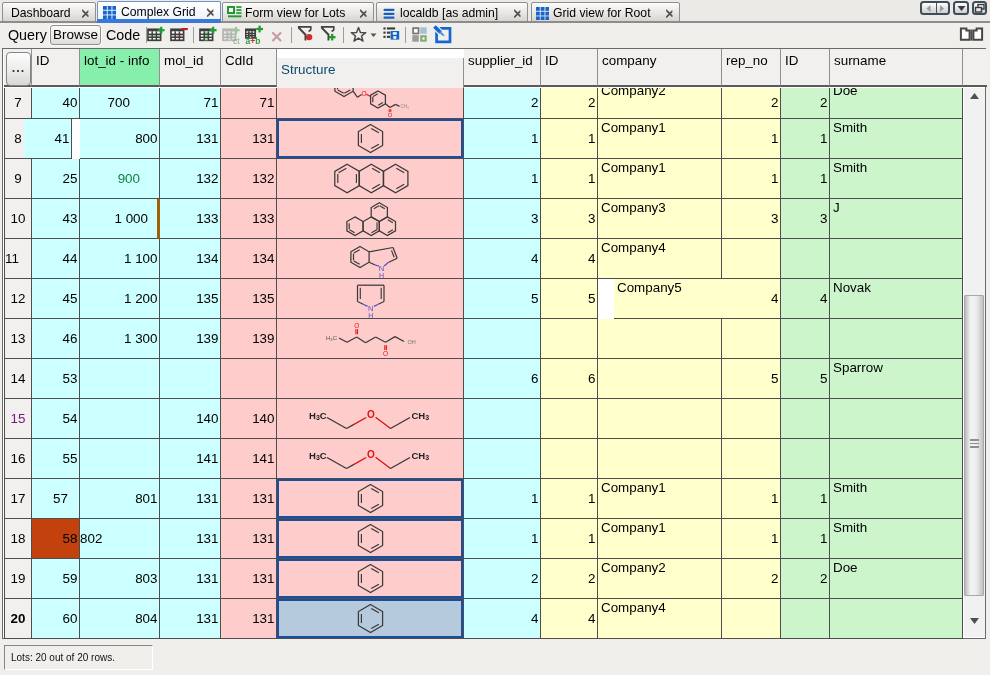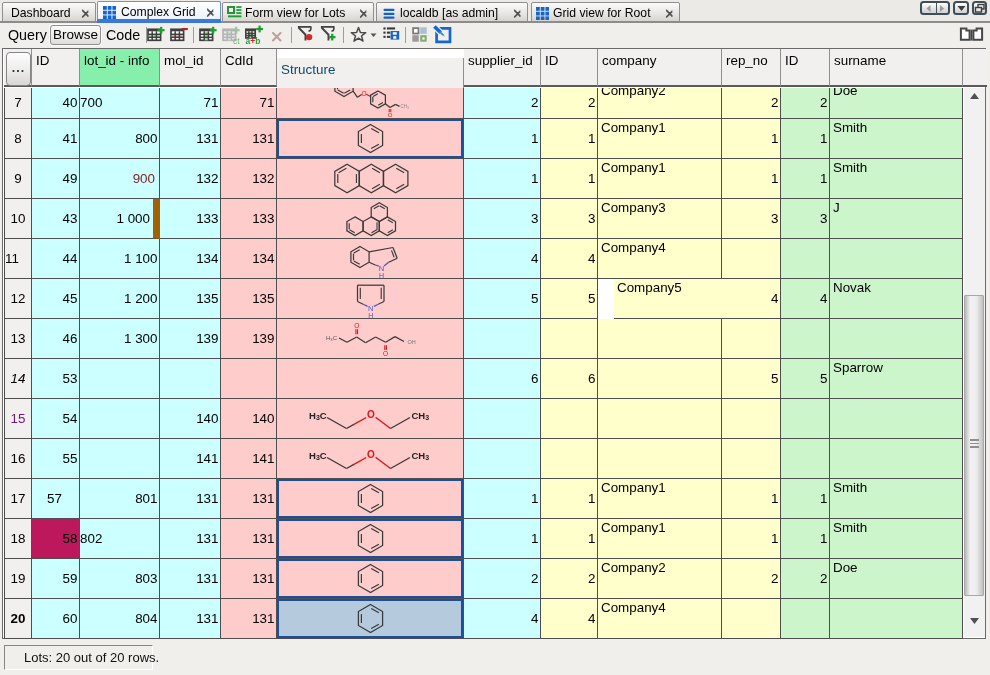--- a/index.html
+++ b/index.html
@@ -219,21 +219,21 @@
 <div style="position:absolute;left:277px;top:49px;width:187px;height:38px;box-sizing:border-box;background:#f1f0ee;border-right:1px solid #8f8f8f;border-bottom:2px solid #5a5a5a;font-size:13.4px;color:#0c4a6e;padding:4px 0 0 4px;margin-top:9px;">Structure</div>
 <div style="position:absolute;left:464px;top:49px;width:77px;height:38px;box-sizing:border-box;background:#f1f0ee;border-right:1px solid #8f8f8f;border-bottom:2px solid #5a5a5a;font-size:13.4px;color:#000;padding:4px 0 0 4px;">supplier_id</div>
 <div style="position:absolute;left:541px;top:49px;width:57px;height:38px;box-sizing:border-box;background:#f1f0ee;border-right:1px solid #8f8f8f;border-bottom:2px solid #5a5a5a;font-size:13.4px;color:#000;padding:4px 0 0 4px;">ID</div>
 <div style="position:absolute;left:598px;top:49px;width:124px;height:38px;box-sizing:border-box;background:#f1f0ee;border-right:1px solid #8f8f8f;border-bottom:2px solid #5a5a5a;font-size:13.4px;color:#000;padding:4px 0 0 4px;">company</div>
 <div style="position:absolute;left:722px;top:49px;width:59px;height:38px;box-sizing:border-box;background:#f1f0ee;border-right:1px solid #8f8f8f;border-bottom:2px solid #5a5a5a;font-size:13.4px;color:#000;padding:4px 0 0 4px;">rep_no</div>
 <div style="position:absolute;left:781px;top:49px;width:49px;height:38px;box-sizing:border-box;background:#f1f0ee;border-right:1px solid #8f8f8f;border-bottom:2px solid #5a5a5a;font-size:13.4px;color:#000;padding:4px 0 0 4px;">ID</div>
 <div style="position:absolute;left:830px;top:49px;width:133px;height:38px;box-sizing:border-box;background:#f1f0ee;border-right:1px solid #8f8f8f;border-bottom:2px solid #5a5a5a;font-size:13.4px;color:#000;padding:4px 0 0 4px;">surname</div>
 <div style="position:absolute;left:963px;top:49px;width:24px;height:38px;box-sizing:border-box;background:#f1f0ee;border-bottom:2px solid #5a5a5a;"></div>
 <div style="position:absolute;left:4px;top:88px;width:28px;height:31px;box-sizing:border-box;border-right:1px solid #4e4e4e;border-bottom:1px solid #4e4e4e;font-size:13.4px;color:#000;overflow:hidden;background:#f1f0ee;text-align:center;border-left:1px solid #4e4e4e;line-height:30px;">7</div>
 <div style="position:absolute;left:32px;top:88px;width:48px;height:31px;box-sizing:border-box;border-right:1px solid #4e4e4e;border-bottom:1px solid #4e4e4e;font-size:13.4px;color:#000;overflow:hidden;background:#ccffff;text-align:right;padding-right:1.5px;line-height:30px;">40</div>
-<div style="position:absolute;left:80px;top:88px;width:80px;height:31px;box-sizing:border-box;border-right:1px solid #4e4e4e;border-bottom:1px solid #4e4e4e;font-size:13.4px;color:#000;overflow:hidden;background:#ccffff;text-align:left;padding-right:1.5px;line-height:30px;">700</div>
+<div style="position:absolute;left:80px;top:88px;width:80px;height:31px;box-sizing:border-box;border-right:1px solid #4e4e4e;border-bottom:1px solid #4e4e4e;font-size:13.4px;color:#000;overflow:hidden;background:#ccffff;text-align:center;padding-right:1.5px;line-height:30px;">700</div>
 <div style="position:absolute;left:160px;top:88px;width:61px;height:31px;box-sizing:border-box;border-right:1px solid #4e4e4e;border-bottom:1px solid #4e4e4e;font-size:13.4px;color:#000;overflow:hidden;background:#ccffff;text-align:right;padding-right:1.5px;line-height:30px;">71</div>
 <div style="position:absolute;left:221px;top:88px;width:56px;height:31px;box-sizing:border-box;border-right:1px solid #4e4e4e;border-bottom:1px solid #4e4e4e;font-size:13.4px;color:#000;overflow:hidden;background:#ffcccc;text-align:right;padding-right:1.5px;line-height:30px;">71</div>
 <div style="position:absolute;left:277px;top:88px;width:187px;height:31px;box-sizing:border-box;border-right:1px solid #4e4e4e;border-bottom:1px solid #4e4e4e;font-size:13.4px;color:#000;overflow:hidden;background:#ffcccc;">
     <svg width="185" height="30" viewBox="0 0 185 30" style="position:absolute;left:1px;top:0">
       <polygon points="66.0,-12.5 75.1,-7.2 75.1,3.2 66.0,8.5 56.9,3.2 56.9,-7.2" fill="none" stroke="#3a3a3a" stroke-width="1.25"></polygon>
       <line x1="72.2" y1="1.9" x2="66.3" y2="5.3" stroke="#3a3a3a" stroke-width="1.1875"></line>
       <line x1="65.7" y1="5.3" x2="59.8" y2="1.9" stroke="#3a3a3a" stroke-width="1.1875"></line>
       <line x1="59.5" y1="1.4" x2="59.5" y2="-5.4" stroke="#3a3a3a" stroke-width="1.1875"></line>
       <line x1="75.1" y1="3.2" x2="79.5" y2="9.3" stroke="#3a3a3a" stroke-width="1.25"></line>
       <line x1="79.5" y1="9.3" x2="83.6" y2="6.6" stroke="#3a3a3a" stroke-width="1.25"></line>
@@ -256,21 +256,21 @@
 <div style="position:absolute;left:541px;top:88px;width:57px;height:31px;box-sizing:border-box;border-right:1px solid #4e4e4e;border-bottom:1px solid #4e4e4e;font-size:13.4px;color:#000;overflow:hidden;background:#ffffcc;text-align:right;padding-right:1.5px;line-height:30px;">2</div>
 <div style="position:absolute;left:598px;top:88px;width:124px;height:31px;box-sizing:border-box;border-right:1px solid #4e4e4e;border-bottom:1px solid #4e4e4e;font-size:13.4px;color:#000;overflow:hidden;background:#ffffcc;">
     <div style="margin:-5px 0 0 3px;">Company2</div>
   </div>
 <div style="position:absolute;left:722px;top:88px;width:59px;height:31px;box-sizing:border-box;border-right:1px solid #4e4e4e;border-bottom:1px solid #4e4e4e;font-size:13.4px;color:#000;overflow:hidden;background:#ffffcc;text-align:right;padding-right:1.5px;line-height:30px;">2</div>
 <div style="position:absolute;left:781px;top:88px;width:49px;height:31px;box-sizing:border-box;border-right:1px solid #4e4e4e;border-bottom:1px solid #4e4e4e;font-size:13.4px;color:#000;overflow:hidden;background:#ccf5cc;text-align:right;padding-right:1.5px;line-height:30px;">2</div>
 <div style="position:absolute;left:830px;top:88px;width:133px;height:31px;box-sizing:border-box;border-right:1px solid #4e4e4e;border-bottom:1px solid #4e4e4e;font-size:13.4px;color:#000;overflow:hidden;background:#ccf5cc;">
     <div style="margin:-5px 0 0 3px;">Doe</div>
   </div>
 <div style="position:absolute;left:4px;top:119px;width:28px;height:40px;box-sizing:border-box;border-right:1px solid #4e4e4e;border-bottom:1px solid #4e4e4e;font-size:13.4px;color:#000;overflow:hidden;background:#f1f0ee;text-align:center;border-left:1px solid #4e4e4e;line-height:39px;">8</div>
-<div style="position:absolute;left:32px;top:119px;width:48px;height:40px;box-sizing:border-box;border-right:1px solid #4e4e4e;border-bottom:1px solid #4e4e4e;font-size:13.4px;color:#000;overflow:hidden;background:#ccffff;text-align:right;padding-right:1.5px;line-height:39px;">41</div>
+<div style="position:absolute;left:24px;top:119px;width:48px;height:40px;box-sizing:border-box;border-right:1px solid #4e4e4e;border-bottom:1px solid #4e4e4e;font-size:13.4px;color:#000;overflow:hidden;background:#ccffff;text-align:right;padding-right:1.5px;line-height:39px;">41</div>
 <div style="position:absolute;left:80px;top:119px;width:80px;height:40px;box-sizing:border-box;border-right:1px solid #4e4e4e;border-bottom:1px solid #4e4e4e;font-size:13.4px;color:#000;overflow:hidden;background:#ccffff;text-align:right;padding-right:1.5px;line-height:39px;">800</div>
 <div style="position:absolute;left:160px;top:119px;width:61px;height:40px;box-sizing:border-box;border-right:1px solid #4e4e4e;border-bottom:1px solid #4e4e4e;font-size:13.4px;color:#000;overflow:hidden;background:#ccffff;text-align:right;padding-right:1.5px;line-height:39px;">131</div>
 <div style="position:absolute;left:221px;top:119px;width:56px;height:40px;box-sizing:border-box;border-right:1px solid #4e4e4e;border-bottom:1px solid #4e4e4e;font-size:13.4px;color:#000;overflow:hidden;background:#ffcccc;text-align:right;padding-right:1.5px;line-height:39px;">131</div>
 <div style="position:absolute;left:277px;top:119px;width:187px;height:40px;box-sizing:border-box;border-right:1px solid #4e4e4e;border-bottom:1px solid #4e4e4e;font-size:13.4px;color:#000;overflow:hidden;background:#ffcccc;box-shadow:inset 0 0 0 2px #1b4f9e;">
     <svg width="185" height="39" viewBox="0 0 185 39" style="position:absolute;left:1px;top:0">
       <polygon points="92.5,5.5 104.6,12.5 104.6,26.5 92.5,33.5 80.4,26.5 80.4,12.5" fill="none" stroke="#3a3a3a" stroke-width="1.25"></polygon>
       <line x1="93.2" y1="9.4" x2="100.9" y2="13.8" stroke="#3a3a3a" stroke-width="1.1875"></line>
       <line x1="100.9" y1="25.2" x2="93.2" y2="29.6" stroke="#3a3a3a" stroke-width="1.1875"></line>
       <line x1="83.4" y1="24.0" x2="83.4" y2="15.0" stroke="#3a3a3a" stroke-width="1.1875"></line>
     </svg>
@@ -279,22 +279,22 @@
 <div style="position:absolute;left:541px;top:119px;width:57px;height:40px;box-sizing:border-box;border-right:1px solid #4e4e4e;border-bottom:1px solid #4e4e4e;font-size:13.4px;color:#000;overflow:hidden;background:#ffffcc;text-align:right;padding-right:1.5px;line-height:39px;">1</div>
 <div style="position:absolute;left:598px;top:119px;width:124px;height:40px;box-sizing:border-box;border-right:1px solid #4e4e4e;border-bottom:1px solid #4e4e4e;font-size:13.4px;color:#000;overflow:hidden;background:#ffffcc;">
     <div style="margin:1px 0 0 3px;">Company1</div>
   </div>
 <div style="position:absolute;left:722px;top:119px;width:59px;height:40px;box-sizing:border-box;border-right:1px solid #4e4e4e;border-bottom:1px solid #4e4e4e;font-size:13.4px;color:#000;overflow:hidden;background:#ffffcc;text-align:right;padding-right:1.5px;line-height:39px;">1</div>
 <div style="position:absolute;left:781px;top:119px;width:49px;height:40px;box-sizing:border-box;border-right:1px solid #4e4e4e;border-bottom:1px solid #4e4e4e;font-size:13.4px;color:#000;overflow:hidden;background:#ccf5cc;text-align:right;padding-right:1.5px;line-height:39px;">1</div>
 <div style="position:absolute;left:830px;top:119px;width:133px;height:40px;box-sizing:border-box;border-right:1px solid #4e4e4e;border-bottom:1px solid #4e4e4e;font-size:13.4px;color:#000;overflow:hidden;background:#ccf5cc;">
     <div style="margin:1px 0 0 3px;">Smith</div>
   </div>
 <div style="position:absolute;left:4px;top:159px;width:28px;height:40px;box-sizing:border-box;border-right:1px solid #4e4e4e;border-bottom:1px solid #4e4e4e;font-size:13.4px;color:#000;overflow:hidden;background:#f1f0ee;text-align:center;border-left:1px solid #4e4e4e;line-height:39px;">9</div>
-<div style="position:absolute;left:32px;top:159px;width:48px;height:40px;box-sizing:border-box;border-right:1px solid #4e4e4e;border-bottom:1px solid #4e4e4e;font-size:13.4px;color:#000;overflow:hidden;background:#ccffff;text-align:right;padding-right:1.5px;line-height:39px;">49</div>
-<div style="position:absolute;left:80px;top:159px;width:80px;height:40px;box-sizing:border-box;border-right:1px solid #4e4e4e;border-bottom:1px solid #4e4e4e;font-size:13.4px;color:#7f1d1d;overflow:hidden;background:#ccffff;text-align:right;padding-right:4px;line-height:39px;">900</div>
+<div style="position:absolute;left:32px;top:159px;width:48px;height:40px;box-sizing:border-box;border-right:1px solid #4e4e4e;border-bottom:1px solid #4e4e4e;font-size:13.4px;color:#000;overflow:hidden;background:#ccffff;text-align:right;padding-right:1.5px;line-height:39px;">25</div>
+<div style="position:absolute;left:80px;top:159px;width:80px;height:40px;box-sizing:border-box;border-right:1px solid #4e4e4e;border-bottom:1px solid #4e4e4e;font-size:13.4px;color:#15803d;overflow:hidden;background:#ccffff;text-align:right;padding-right:19px;line-height:39px;">900</div>
 <div style="position:absolute;left:160px;top:159px;width:61px;height:40px;box-sizing:border-box;border-right:1px solid #4e4e4e;border-bottom:1px solid #4e4e4e;font-size:13.4px;color:#000;overflow:hidden;background:#ccffff;text-align:right;padding-right:1.5px;line-height:39px;">132</div>
 <div style="position:absolute;left:221px;top:159px;width:56px;height:40px;box-sizing:border-box;border-right:1px solid #4e4e4e;border-bottom:1px solid #4e4e4e;font-size:13.4px;color:#000;overflow:hidden;background:#ffcccc;text-align:right;padding-right:1.5px;line-height:39px;">132</div>
 <div style="position:absolute;left:277px;top:159px;width:187px;height:40px;box-sizing:border-box;border-right:1px solid #4e4e4e;border-bottom:1px solid #4e4e4e;font-size:13.4px;color:#000;overflow:hidden;background:#ffcccc;">
     <svg width="185" height="39" viewBox="0 0 185 39" style="position:absolute;left:1px;top:0">
       <polygon points="69.1,5.3 81.4,12.4 81.4,26.6 69.1,33.7 56.8,26.6 56.8,12.4" fill="none" stroke="#3a3a3a" stroke-width="1.25"></polygon>
       <line x1="59.8" y1="24.0" x2="59.8" y2="15.0" stroke="#3a3a3a" stroke-width="1.1875"></line>
       <line x1="60.5" y1="13.7" x2="68.4" y2="9.2" stroke="#3a3a3a" stroke-width="1.1875"></line>
       <polygon points="93.3,5.3 105.6,12.4 105.6,26.6 93.3,33.7 81.1,26.6 81.1,12.4" fill="none" stroke="#3a3a3a" stroke-width="1.25"></polygon>
       <line x1="94.1" y1="9.2" x2="101.9" y2="13.7" stroke="#3a3a3a" stroke-width="1.1875"></line>
       <line x1="101.9" y1="25.3" x2="94.1" y2="29.8" stroke="#3a3a3a" stroke-width="1.1875"></line>
@@ -309,21 +309,21 @@
 <div style="position:absolute;left:598px;top:159px;width:124px;height:40px;box-sizing:border-box;border-right:1px solid #4e4e4e;border-bottom:1px solid #4e4e4e;font-size:13.4px;color:#000;overflow:hidden;background:#ffffcc;">
     <div style="margin:1px 0 0 3px;">Company1</div>
   </div>
 <div style="position:absolute;left:722px;top:159px;width:59px;height:40px;box-sizing:border-box;border-right:1px solid #4e4e4e;border-bottom:1px solid #4e4e4e;font-size:13.4px;color:#000;overflow:hidden;background:#ffffcc;text-align:right;padding-right:1.5px;line-height:39px;">1</div>
 <div style="position:absolute;left:781px;top:159px;width:49px;height:40px;box-sizing:border-box;border-right:1px solid #4e4e4e;border-bottom:1px solid #4e4e4e;font-size:13.4px;color:#000;overflow:hidden;background:#ccf5cc;text-align:right;padding-right:1.5px;line-height:39px;">1</div>
 <div style="position:absolute;left:830px;top:159px;width:133px;height:40px;box-sizing:border-box;border-right:1px solid #4e4e4e;border-bottom:1px solid #4e4e4e;font-size:13.4px;color:#000;overflow:hidden;background:#ccf5cc;">
     <div style="margin:1px 0 0 3px;">Smith</div>
   </div>
 <div style="position:absolute;left:4px;top:199px;width:28px;height:40px;box-sizing:border-box;border-right:1px solid #4e4e4e;border-bottom:1px solid #4e4e4e;font-size:13.4px;color:#000;overflow:hidden;background:#f1f0ee;text-align:center;border-left:1px solid #4e4e4e;line-height:39px;">10</div>
 <div style="position:absolute;left:32px;top:199px;width:48px;height:40px;box-sizing:border-box;border-right:1px solid #4e4e4e;border-bottom:1px solid #4e4e4e;font-size:13.4px;color:#000;overflow:hidden;background:#ccffff;text-align:right;padding-right:1.5px;line-height:39px;">43</div>
-<div style="position:absolute;left:80px;top:199px;width:80px;height:40px;box-sizing:border-box;border-right:7px solid #a16207;border-bottom:1px solid #4e4e4e;font-size:13.4px;color:#000;overflow:hidden;background:#ccffff;text-align:right;padding-right:3px;line-height:39px;">1 000</div>
+<div style="position:absolute;left:80px;top:199px;width:80px;height:40px;box-sizing:border-box;border-right:3px solid #a16207;border-bottom:1px solid #4e4e4e;font-size:13.4px;color:#000;overflow:hidden;background:#ccffff;text-align:right;padding-right:9px;line-height:39px;">1 000</div>
 <div style="position:absolute;left:160px;top:199px;width:61px;height:40px;box-sizing:border-box;border-right:1px solid #4e4e4e;border-bottom:1px solid #4e4e4e;font-size:13.4px;color:#000;overflow:hidden;background:#ccffff;text-align:right;padding-right:1.5px;line-height:39px;">133</div>
 <div style="position:absolute;left:221px;top:199px;width:56px;height:40px;box-sizing:border-box;border-right:1px solid #4e4e4e;border-bottom:1px solid #4e4e4e;font-size:13.4px;color:#000;overflow:hidden;background:#ffcccc;text-align:right;padding-right:1.5px;line-height:39px;">133</div>
 <div style="position:absolute;left:277px;top:199px;width:187px;height:40px;box-sizing:border-box;border-right:1px solid #4e4e4e;border-bottom:1px solid #4e4e4e;font-size:13.4px;color:#000;overflow:hidden;background:#ffcccc;">
     <svg width="185" height="39" viewBox="0 0 185 39" style="position:absolute;left:1px;top:0">
       <polygon points="77.0,17.9 85.1,22.5 85.1,31.9 77.0,36.5 68.9,31.9 68.9,22.5" fill="none" stroke="#3a3a3a" stroke-width="1.25"></polygon>
       <line x1="76.7" y1="33.7" x2="71.5" y2="30.7" stroke="#3a3a3a" stroke-width="1.1875"></line>
       <line x1="71.2" y1="30.2" x2="71.2" y2="24.2" stroke="#3a3a3a" stroke-width="1.1875"></line>
       <polygon points="93.2,17.9 101.3,22.5 101.3,31.9 93.2,36.5 85.1,31.9 85.1,22.5" fill="none" stroke="#3a3a3a" stroke-width="1.25"></polygon>
       <line x1="98.7" y1="30.7" x2="93.5" y2="33.7" stroke="#3a3a3a" stroke-width="1.1875"></line>
       <polygon points="109.4,17.9 117.5,22.5 117.5,31.9 109.4,36.5 101.3,31.9 101.3,22.5" fill="none" stroke="#3a3a3a" stroke-width="1.25"></polygon>
@@ -428,21 +428,21 @@
       <text x="53.5" y="20.5" font-size="6" fill="#555" text-anchor="middle" font-family="Liberation Sans">H₃C</text>
       <text x="129.5" y="24.5" font-size="5.5" fill="#777" font-family="Liberation Sans">OH</text>
     </svg>
   </div>
 <div style="position:absolute;left:464px;top:319px;width:77px;height:40px;box-sizing:border-box;border-right:1px solid #4e4e4e;border-bottom:1px solid #4e4e4e;font-size:13.4px;color:#000;overflow:hidden;background:#ccffff;text-align:right;padding-right:1.5px;line-height:39px;"></div>
 <div style="position:absolute;left:541px;top:319px;width:57px;height:40px;box-sizing:border-box;border-right:1px solid #4e4e4e;border-bottom:1px solid #4e4e4e;font-size:13.4px;color:#000;overflow:hidden;background:#ffffcc;text-align:right;padding-right:1.5px;line-height:39px;"></div>
 <div style="position:absolute;left:598px;top:319px;width:124px;height:40px;box-sizing:border-box;border-right:1px solid #4e4e4e;border-bottom:1px solid #4e4e4e;font-size:13.4px;color:#000;overflow:hidden;background:#ffffcc;"></div>
 <div style="position:absolute;left:722px;top:319px;width:59px;height:40px;box-sizing:border-box;border-right:1px solid #4e4e4e;border-bottom:1px solid #4e4e4e;font-size:13.4px;color:#000;overflow:hidden;background:#ffffcc;text-align:right;padding-right:1.5px;line-height:39px;"></div>
 <div style="position:absolute;left:781px;top:319px;width:49px;height:40px;box-sizing:border-box;border-right:1px solid #4e4e4e;border-bottom:1px solid #4e4e4e;font-size:13.4px;color:#000;overflow:hidden;background:#ccf5cc;text-align:right;padding-right:1.5px;line-height:39px;"></div>
 <div style="position:absolute;left:830px;top:319px;width:133px;height:40px;box-sizing:border-box;border-right:1px solid #4e4e4e;border-bottom:1px solid #4e4e4e;font-size:13.4px;color:#000;overflow:hidden;background:#ccf5cc;"></div>
-<div style="position:absolute;left:4px;top:359px;width:28px;height:40px;box-sizing:border-box;border-right:1px solid #4e4e4e;border-bottom:1px solid #4e4e4e;font-size:13.4px;color:#000;overflow:hidden;background:#f1f0ee;text-align:center;border-left:1px solid #4e4e4e;line-height:39px;font-style:italic;">14</div>
+<div style="position:absolute;left:4px;top:359px;width:28px;height:40px;box-sizing:border-box;border-right:1px solid #4e4e4e;border-bottom:1px solid #4e4e4e;font-size:13.4px;color:#000;overflow:hidden;background:#f1f0ee;text-align:center;border-left:1px solid #4e4e4e;line-height:39px;">14</div>
 <div style="position:absolute;left:32px;top:359px;width:48px;height:40px;box-sizing:border-box;border-right:1px solid #4e4e4e;border-bottom:1px solid #4e4e4e;font-size:13.4px;color:#000;overflow:hidden;background:#ccffff;text-align:right;padding-right:1.5px;line-height:39px;">53</div>
 <div style="position:absolute;left:80px;top:359px;width:80px;height:40px;box-sizing:border-box;border-right:1px solid #4e4e4e;border-bottom:1px solid #4e4e4e;font-size:13.4px;color:#000;overflow:hidden;background:#ccffff;text-align:right;padding-right:1.5px;line-height:39px;"></div>
 <div style="position:absolute;left:160px;top:359px;width:61px;height:40px;box-sizing:border-box;border-right:1px solid #4e4e4e;border-bottom:1px solid #4e4e4e;font-size:13.4px;color:#000;overflow:hidden;background:#ccffff;text-align:right;padding-right:1.5px;line-height:39px;"></div>
 <div style="position:absolute;left:221px;top:359px;width:56px;height:40px;box-sizing:border-box;border-right:1px solid #4e4e4e;border-bottom:1px solid #4e4e4e;font-size:13.4px;color:#000;overflow:hidden;background:#ffcccc;text-align:right;padding-right:1.5px;line-height:39px;"></div>
 <div style="position:absolute;left:277px;top:359px;width:187px;height:40px;box-sizing:border-box;border-right:1px solid #4e4e4e;border-bottom:1px solid #4e4e4e;font-size:13.4px;color:#000;overflow:hidden;background:#ffcccc;"></div>
 <div style="position:absolute;left:464px;top:359px;width:77px;height:40px;box-sizing:border-box;border-right:1px solid #4e4e4e;border-bottom:1px solid #4e4e4e;font-size:13.4px;color:#000;overflow:hidden;background:#ccffff;text-align:right;padding-right:1.5px;line-height:39px;">6</div>
 <div style="position:absolute;left:541px;top:359px;width:57px;height:40px;box-sizing:border-box;border-right:1px solid #4e4e4e;border-bottom:1px solid #4e4e4e;font-size:13.4px;color:#000;overflow:hidden;background:#ffffcc;text-align:right;padding-right:1.5px;line-height:39px;">6</div>
 <div style="position:absolute;left:598px;top:359px;width:124px;height:40px;box-sizing:border-box;border-right:1px solid #4e4e4e;border-bottom:1px solid #4e4e4e;font-size:13.4px;color:#000;overflow:hidden;background:#ffffcc;"></div>
 <div style="position:absolute;left:722px;top:359px;width:59px;height:40px;box-sizing:border-box;border-right:1px solid #4e4e4e;border-bottom:1px solid #4e4e4e;font-size:13.4px;color:#000;overflow:hidden;background:#ffffcc;text-align:right;padding-right:1.5px;line-height:39px;">5</div>
 <div style="position:absolute;left:781px;top:359px;width:49px;height:40px;box-sizing:border-box;border-right:1px solid #4e4e4e;border-bottom:1px solid #4e4e4e;font-size:13.4px;color:#000;overflow:hidden;background:#ccf5cc;text-align:right;padding-right:1.5px;line-height:39px;">5</div>
@@ -489,21 +489,21 @@
       <text x="133.5" y="19.5" font-size="9.5" font-weight="bold" fill="#222" font-family="Liberation Sans">CH<tspan font-size="7" dy="1.5">3</tspan></text>
     </svg>
   </div>
 <div style="position:absolute;left:464px;top:439px;width:77px;height:40px;box-sizing:border-box;border-right:1px solid #4e4e4e;border-bottom:1px solid #4e4e4e;font-size:13.4px;color:#000;overflow:hidden;background:#ccffff;text-align:right;padding-right:1.5px;line-height:39px;"></div>
 <div style="position:absolute;left:541px;top:439px;width:57px;height:40px;box-sizing:border-box;border-right:1px solid #4e4e4e;border-bottom:1px solid #4e4e4e;font-size:13.4px;color:#000;overflow:hidden;background:#ffffcc;text-align:right;padding-right:1.5px;line-height:39px;"></div>
 <div style="position:absolute;left:598px;top:439px;width:124px;height:40px;box-sizing:border-box;border-right:1px solid #4e4e4e;border-bottom:1px solid #4e4e4e;font-size:13.4px;color:#000;overflow:hidden;background:#ffffcc;"></div>
 <div style="position:absolute;left:722px;top:439px;width:59px;height:40px;box-sizing:border-box;border-right:1px solid #4e4e4e;border-bottom:1px solid #4e4e4e;font-size:13.4px;color:#000;overflow:hidden;background:#ffffcc;text-align:right;padding-right:1.5px;line-height:39px;"></div>
 <div style="position:absolute;left:781px;top:439px;width:49px;height:40px;box-sizing:border-box;border-right:1px solid #4e4e4e;border-bottom:1px solid #4e4e4e;font-size:13.4px;color:#000;overflow:hidden;background:#ccf5cc;text-align:right;padding-right:1.5px;line-height:39px;"></div>
 <div style="position:absolute;left:830px;top:439px;width:133px;height:40px;box-sizing:border-box;border-right:1px solid #4e4e4e;border-bottom:1px solid #4e4e4e;font-size:13.4px;color:#000;overflow:hidden;background:#ccf5cc;"></div>
 <div style="position:absolute;left:4px;top:479px;width:28px;height:40px;box-sizing:border-box;border-right:1px solid #4e4e4e;border-bottom:1px solid #4e4e4e;font-size:13.4px;color:#000;overflow:hidden;background:#f1f0ee;text-align:center;border-left:1px solid #4e4e4e;line-height:39px;">17</div>
-<div style="position:absolute;left:32px;top:479px;width:48px;height:40px;box-sizing:border-box;border-right:1px solid #4e4e4e;border-bottom:1px solid #4e4e4e;font-size:13.4px;color:#000;overflow:hidden;background:#ccffff;text-align:right;padding-right:17px;line-height:39px;">57</div>
+<div style="position:absolute;left:32px;top:479px;width:48px;height:40px;box-sizing:border-box;border-right:1px solid #4e4e4e;border-bottom:1px solid #4e4e4e;font-size:13.4px;color:#000;overflow:hidden;background:#ccffff;text-align:right;padding-right:11px;line-height:39px;">57</div>
 <div style="position:absolute;left:80px;top:479px;width:80px;height:40px;box-sizing:border-box;border-right:1px solid #4e4e4e;border-bottom:1px solid #4e4e4e;font-size:13.4px;color:#000;overflow:hidden;background:#ccffff;text-align:right;padding-right:1.5px;line-height:39px;">801</div>
 <div style="position:absolute;left:160px;top:479px;width:61px;height:40px;box-sizing:border-box;border-right:1px solid #4e4e4e;border-bottom:1px solid #4e4e4e;font-size:13.4px;color:#000;overflow:hidden;background:#ccffff;text-align:right;padding-right:1.5px;line-height:39px;">131</div>
 <div style="position:absolute;left:221px;top:479px;width:56px;height:40px;box-sizing:border-box;border-right:1px solid #4e4e4e;border-bottom:1px solid #4e4e4e;font-size:13.4px;color:#000;overflow:hidden;background:#ffcccc;text-align:right;padding-right:1.5px;line-height:39px;">131</div>
 <div style="position:absolute;left:277px;top:479px;width:187px;height:40px;box-sizing:border-box;border-right:1px solid #4e4e4e;border-bottom:1px solid #4e4e4e;font-size:13.4px;color:#000;overflow:hidden;background:#ffcccc;box-shadow:inset 0 0 0 2px #1b4f9e;">
     <svg width="185" height="39" viewBox="0 0 185 39" style="position:absolute;left:1px;top:0">
       <polygon points="92.5,5.5 104.6,12.5 104.6,26.5 92.5,33.5 80.4,26.5 80.4,12.5" fill="none" stroke="#3a3a3a" stroke-width="1.25"></polygon>
       <line x1="93.2" y1="9.4" x2="100.9" y2="13.8" stroke="#3a3a3a" stroke-width="1.1875"></line>
       <line x1="100.9" y1="25.2" x2="93.2" y2="29.6" stroke="#3a3a3a" stroke-width="1.1875"></line>
       <line x1="83.4" y1="24.0" x2="83.4" y2="15.0" stroke="#3a3a3a" stroke-width="1.1875"></line>
     </svg>
@@ -512,21 +512,21 @@
 <div style="position:absolute;left:541px;top:479px;width:57px;height:40px;box-sizing:border-box;border-right:1px solid #4e4e4e;border-bottom:1px solid #4e4e4e;font-size:13.4px;color:#000;overflow:hidden;background:#ffffcc;text-align:right;padding-right:1.5px;line-height:39px;">1</div>
 <div style="position:absolute;left:598px;top:479px;width:124px;height:40px;box-sizing:border-box;border-right:1px solid #4e4e4e;border-bottom:1px solid #4e4e4e;font-size:13.4px;color:#000;overflow:hidden;background:#ffffcc;">
     <div style="margin:1px 0 0 3px;">Company1</div>
   </div>
 <div style="position:absolute;left:722px;top:479px;width:59px;height:40px;box-sizing:border-box;border-right:1px solid #4e4e4e;border-bottom:1px solid #4e4e4e;font-size:13.4px;color:#000;overflow:hidden;background:#ffffcc;text-align:right;padding-right:1.5px;line-height:39px;">1</div>
 <div style="position:absolute;left:781px;top:479px;width:49px;height:40px;box-sizing:border-box;border-right:1px solid #4e4e4e;border-bottom:1px solid #4e4e4e;font-size:13.4px;color:#000;overflow:hidden;background:#ccf5cc;text-align:right;padding-right:1.5px;line-height:39px;">1</div>
 <div style="position:absolute;left:830px;top:479px;width:133px;height:40px;box-sizing:border-box;border-right:1px solid #4e4e4e;border-bottom:1px solid #4e4e4e;font-size:13.4px;color:#000;overflow:hidden;background:#ccf5cc;">
     <div style="margin:1px 0 0 3px;">Smith</div>
   </div>
 <div style="position:absolute;left:4px;top:519px;width:28px;height:40px;box-sizing:border-box;border-right:1px solid #4e4e4e;border-bottom:1px solid #4e4e4e;font-size:13.4px;color:#000;overflow:hidden;background:#f1f0ee;text-align:center;border-left:1px solid #4e4e4e;line-height:39px;">18</div>
-<div style="position:absolute;left:32px;top:519px;width:48px;height:40px;box-sizing:border-box;border-right:1px solid #4e4e4e;border-bottom:1px solid #4e4e4e;font-size:13.4px;color:#000;overflow:hidden;background:#be185d;text-align:right;padding-right:1.5px;line-height:39px;">58</div>
+<div style="position:absolute;left:32px;top:519px;width:48px;height:40px;box-sizing:border-box;border-right:1px solid #4e4e4e;border-bottom:1px solid #4e4e4e;font-size:13.4px;color:#000;overflow:hidden;background:#c2410c;text-align:right;padding-right:1.5px;line-height:39px;">58</div>
 <div style="position:absolute;left:80px;top:519px;width:80px;height:40px;box-sizing:border-box;border-right:1px solid #4e4e4e;border-bottom:1px solid #4e4e4e;font-size:13.4px;color:#000;overflow:hidden;background:#ccffff;padding-right:1.5px;line-height:39px;">802</div>
 <div style="position:absolute;left:160px;top:519px;width:61px;height:40px;box-sizing:border-box;border-right:1px solid #4e4e4e;border-bottom:1px solid #4e4e4e;font-size:13.4px;color:#000;overflow:hidden;background:#ccffff;text-align:right;padding-right:1.5px;line-height:39px;">131</div>
 <div style="position:absolute;left:221px;top:519px;width:56px;height:40px;box-sizing:border-box;border-right:1px solid #4e4e4e;border-bottom:1px solid #4e4e4e;font-size:13.4px;color:#000;overflow:hidden;background:#ffcccc;text-align:right;padding-right:1.5px;line-height:39px;">131</div>
 <div style="position:absolute;left:277px;top:519px;width:187px;height:40px;box-sizing:border-box;border-right:1px solid #4e4e4e;border-bottom:1px solid #4e4e4e;font-size:13.4px;color:#000;overflow:hidden;background:#ffcccc;box-shadow:inset 0 0 0 2px #1b4f9e;">
     <svg width="185" height="39" viewBox="0 0 185 39" style="position:absolute;left:1px;top:0">
       <polygon points="92.5,5.5 104.6,12.5 104.6,26.5 92.5,33.5 80.4,26.5 80.4,12.5" fill="none" stroke="#3a3a3a" stroke-width="1.25"></polygon>
       <line x1="93.2" y1="9.4" x2="100.9" y2="13.8" stroke="#3a3a3a" stroke-width="1.1875"></line>
       <line x1="100.9" y1="25.2" x2="93.2" y2="29.6" stroke="#3a3a3a" stroke-width="1.1875"></line>
       <line x1="83.4" y1="24.0" x2="83.4" y2="15.0" stroke="#3a3a3a" stroke-width="1.1875"></line>
     </svg>
@@ -593,13 +593,13 @@
       <div style="position:absolute;left:5px;top:143px;width:9px;height:1.5px;background:#8f8f8f;"></div>
       <div style="position:absolute;left:5px;top:146.5px;width:9px;height:1.5px;background:#8f8f8f;"></div>
       <div style="position:absolute;left:5px;top:150px;width:9px;height:1.5px;background:#8f8f8f;"></div>
     </div>
     <svg width="21" height="16" viewBox="0 0 21 16" style="position:absolute;left:0;top:524px">
       <polygon points="6,6 15,6 10.5,12" fill="#4f4f4f"></polygon>
     </svg>
   </div>
 
 <div style="position:absolute;left:0;top:639px;width:990px;height:36px;background:#f0efec;">
-<div style="position:absolute;left:4px;top:6px;width:149px;height:25px;box-sizing:border-box;border:1px solid;border-color:#868686 #ffffff #ffffff #868686;background:#f0efec;font-size:13px;line-height:23px;padding-left:19px;color:#111;white-space:nowrap;">Lots: 20 out of 20 rows.</div>
+<div style="position:absolute;left:4px;top:6px;width:149px;height:25px;box-sizing:border-box;border:1px solid;border-color:#868686 #ffffff #ffffff #868686;background:#f0efec;font-size:10px;line-height:23px;padding-left:6px;color:#111;white-space:nowrap;">Lots: 20 out of 20 rows.</div>
 </div>
 </body></html>

